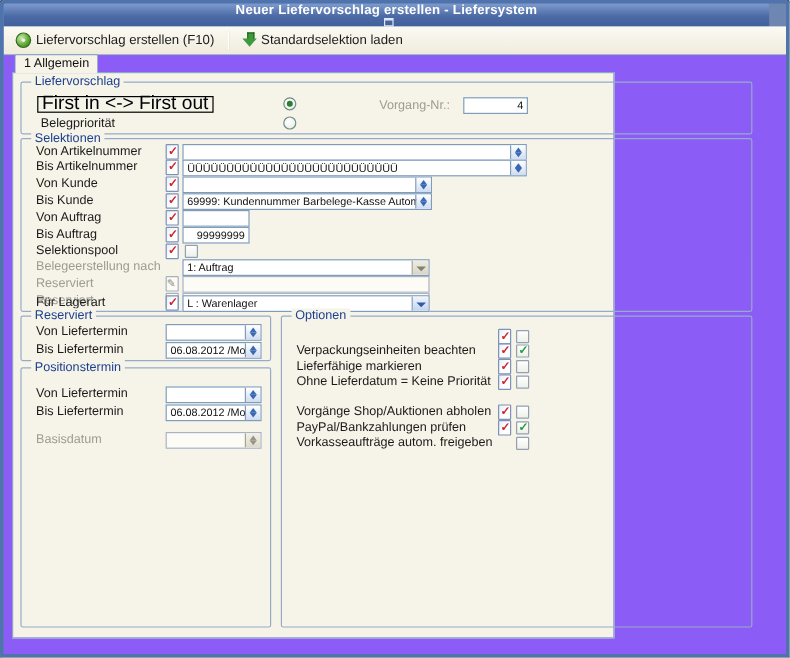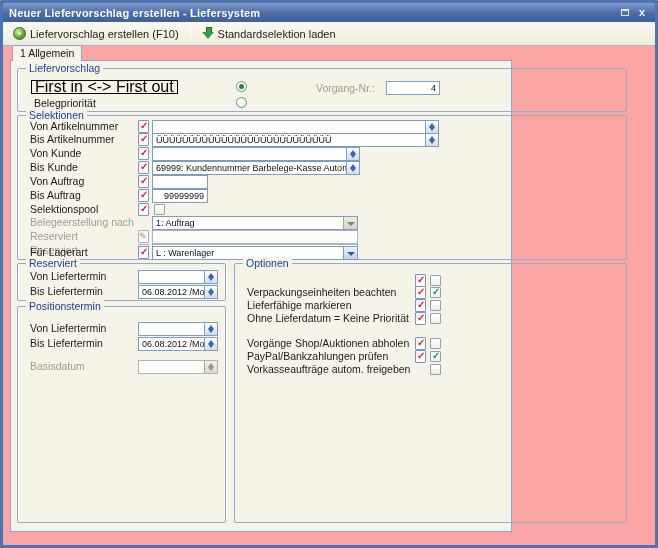--- a/index.html
+++ b/index.html
@@ -1,34 +1,34 @@
 <!DOCTYPE html>
 <html><head>
 <meta charset="utf-8">
 <style>
   html,body{margin:0;padding:0;background:#d8d5c8;font-family:"Liberation Sans",sans-serif;}
   *{box-sizing:border-box;}
   .window{position:relative;width:658px;height:548px;background:#6e86b2;border:3px solid #4f73ad;outline:1px solid #2a4a7c;border-radius:4px 4px 2px 2px;overflow:hidden;}
-  .titlebar{position:absolute;left:0;top:0;right:0;height:19px;background:linear-gradient(#7e9bce,#4c6ba6 55%,#40609c);border-radius:2px 2px 0 0;display:flex;align-items:center;padding:0 6px;}
+  .titlebar{position:absolute;left:0;top:0;right:14px;height:19px;background:linear-gradient(#7e9bce,#4c6ba6 55%,#40609c);border-radius:2px 2px 0 0;display:flex;align-items:center;padding:0 6px;flex-direction:column;}
   .titlebar .title{color:#fff;font-size:11px;font-weight:bold;flex:1;white-space:nowrap;letter-spacing:.2px;}
   .tb-btn{width:14px;height:13px;margin-left:3px;display:flex;align-items:center;justify-content:center;color:#e8eefb;font-size:10px;cursor:default;}
   .restore-glyph{width:8px;height:7px;border:1px solid #dfe7f6;border-top:2px solid #dfe7f6;background:transparent;}
   .close-glyph{font-weight:bold;font-size:11px;line-height:11px;color:#eef3fc;}
   .toolbar{position:absolute;left:0;top:19px;right:0;height:24px;background:linear-gradient(#fbfaf3,#efecdd);border-bottom:1px solid #a9b4c8;display:flex;align-items:center;padding:0 4px;gap:2px;}
   .tbtn{display:flex;align-items:center;gap:4px;padding:2px 5px;font-size:11px;color:#1c1c1c;border:1px solid transparent;border-radius:2px;}
   .tsep{width:1px;height:16px;background:#b2af9c;border-right:1px solid #fff;margin:0 3px;}
   .gear{width:13px;height:13px;border-radius:50%;background:radial-gradient(circle at 35% 35%,#cdeab4,#5ea433 60%,#3c7d1f);border:1px solid #2f6a18;position:relative;}
   .gear::after{content:"";position:absolute;left:4px;top:4px;width:3px;height:3px;border-radius:50%;background:#eaf6dc;}
   .floppy{width:12px;height:12px;background:#3458b4;border:1px solid #23397c;border-radius:1px;position:relative;}
   .floppy::before{content:"";position:absolute;left:2px;top:0;width:6px;height:4px;background:#cfd9f2;}
   .floppy::after{content:"";position:absolute;left:2px;bottom:0;width:7px;height:4px;background:#e8edf9;}
   .dl-arrow{width:12px;height:13px;position:relative;}
   .dl-arrow::before{content:"";position:absolute;left:4px;top:0;width:4px;height:6px;background:#3f9a3f;border:1px solid #23671f;border-bottom:none;}
   .dl-arrow::after{content:"";position:absolute;left:0;top:5px;border-left:6px solid transparent;border-right:6px solid transparent;border-top:7px solid #3f9a3f;}
-  .workspace{position:absolute;left:0;top:43px;right:0;bottom:0;background:#fca5a5;}
+  .workspace{position:absolute;left:0;top:43px;right:0;bottom:0;background:#8b5cf6;}
   .tab{position:absolute;left:9px;top:-1px;height:16px;padding:1px 7px 0 7px;background:#f6f4e9;border:1px solid #8ea6c6;border-bottom:none;border-radius:2px 2px 0 0;font-size:10.5px;color:#111;z-index:2;}
   .panel{position:absolute;left:7px;top:14px;width:502px;height:472px;background:#f6f4e9;border:1px solid #8ea6c6;z-index:1;}
   .group{position:absolute;border:1px solid #96abc9;border-radius:2px;}
   .gtitle{position:absolute;top:-7px;left:8px;background:#f6f4e9;padding:0 3px;font-size:10.5px;color:#1b3f8f;white-space:nowrap;}
   .lbl{position:absolute;font-size:10.5px;color:#1a1a1a;white-space:nowrap;line-height:13px;}
   .lbl.gray{color:#9c9c94;}
   .fld{position:absolute;height:14px;background:#fff;border:1px solid #7f9db9;font-size:9px;line-height:12px;color:#111;padding:0 3px;overflow:hidden;white-space:nowrap;}
   .fld .val{font-style:normal;font-weight:normal;}
   .fld.ra{text-align:right;}
   .fld.dis{background:#fcfbf5;border-color:#a8b3c3;color:#7c7c74;}

